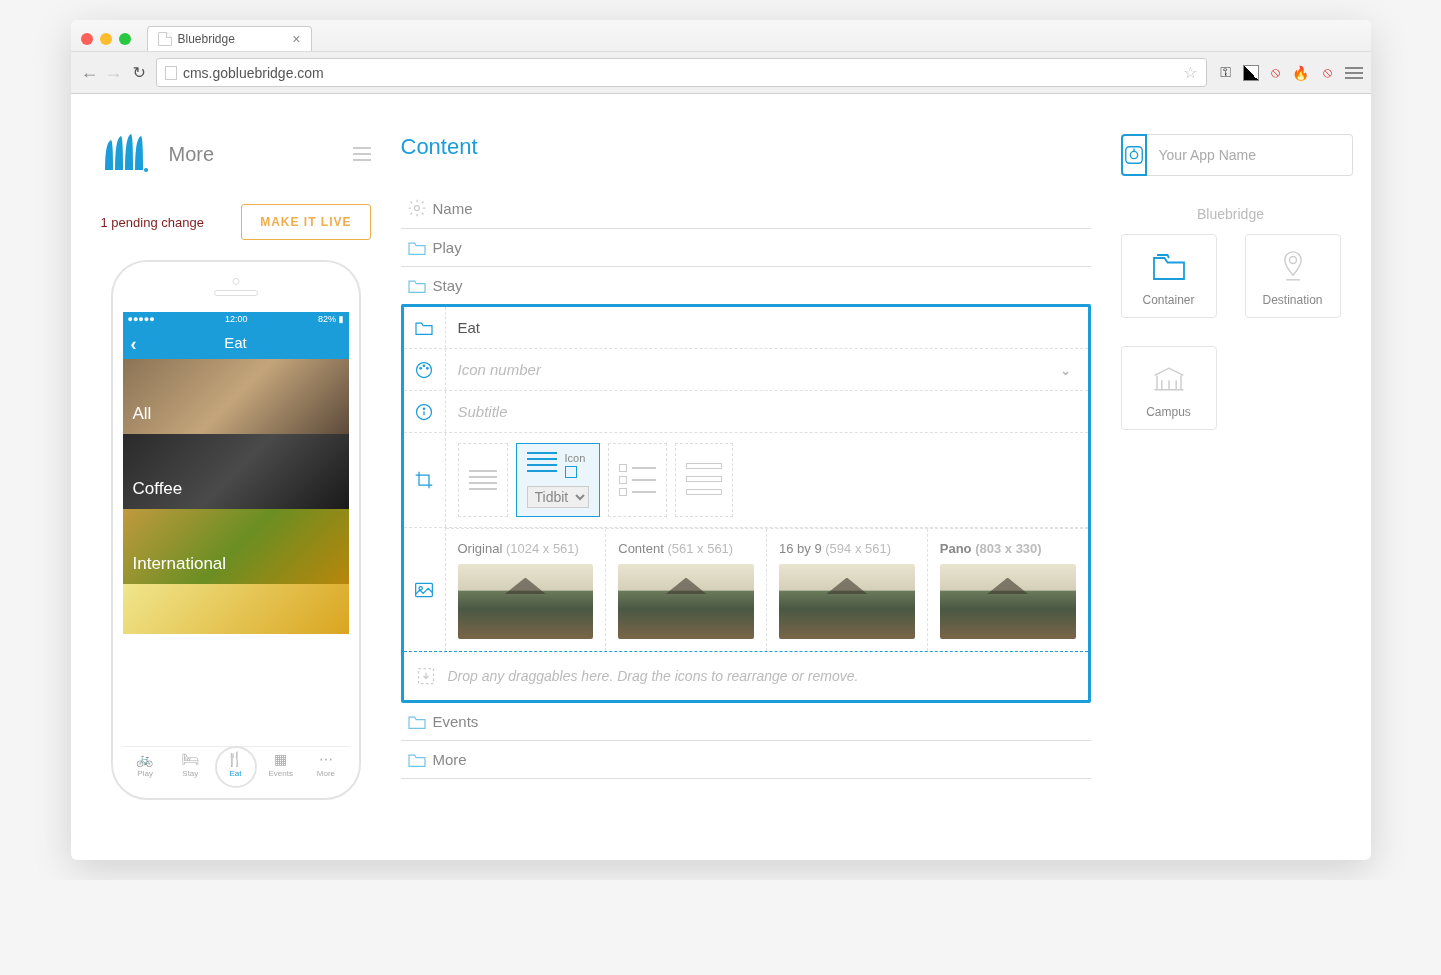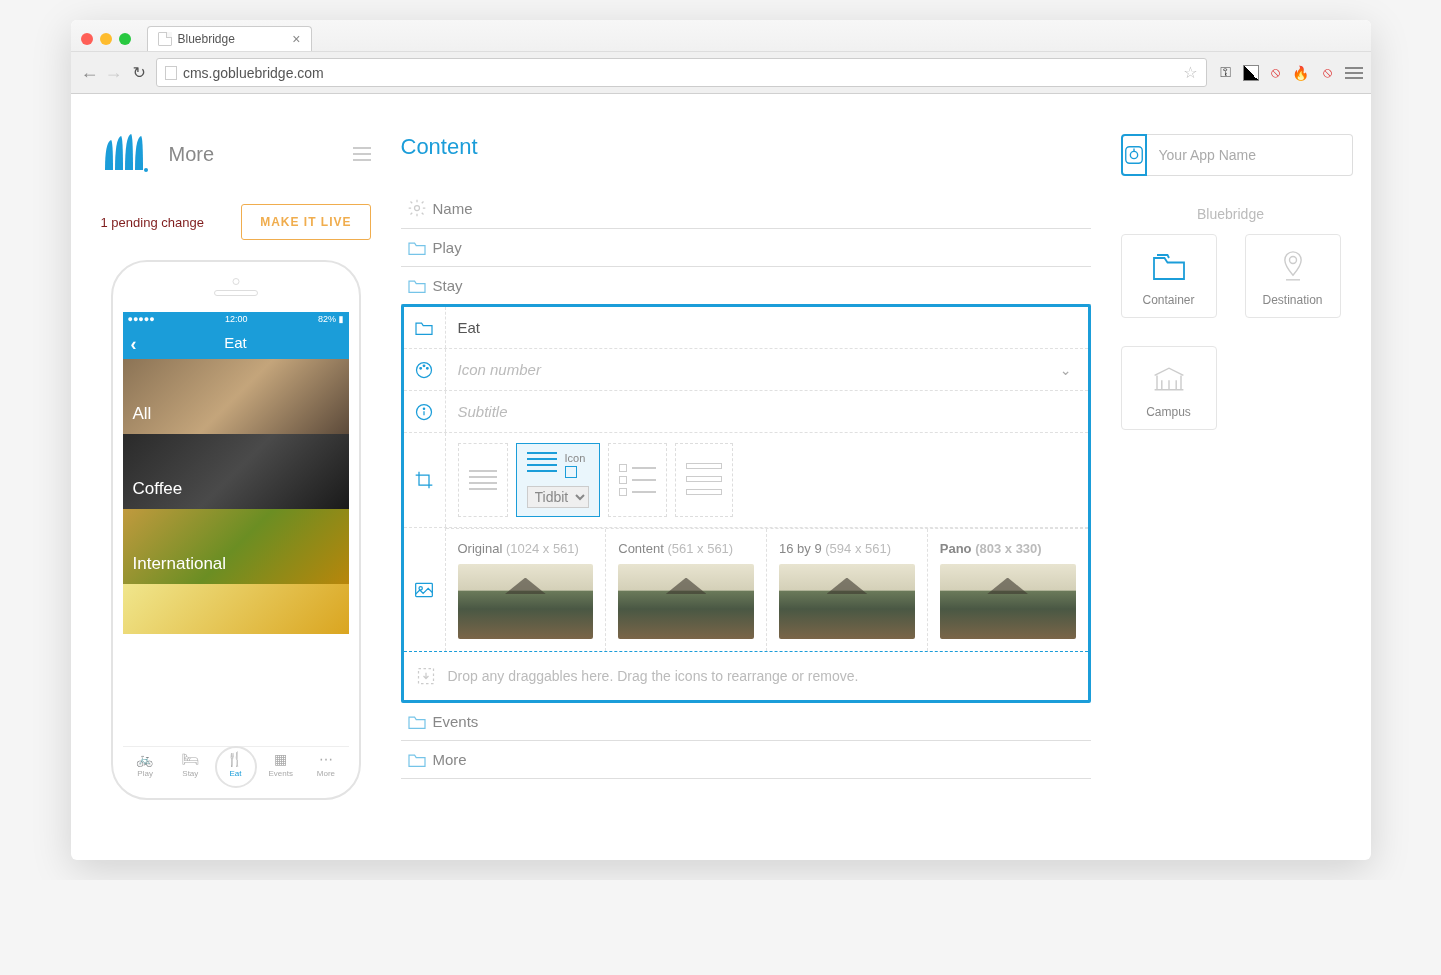--- a/index.html
+++ b/index.html
@@ -91,21 +91,21 @@
 .image-grid { display:flex; border-top:1px dashed #e0e0e0;}
 .image-cell { flex:1; border-right:1px dashed #e0e0e0; padding:12px; }
 .image-cell:last-child { border-right:none;font-weight:bold; }
 .image-label { font-size:13px; color:#888; margin-bottom:8px; }
 .image-label .dim { color:#bbb; }
 .image-thumb { width:100%; height:75px; background: linear-gradient(180deg,#e8e4d0 0%,#d4d0b8 35%, #6b7a5a 36%, #4a5844 60%, #7a6548 100%); position:relative; border-radius:2px;}
 .image-thumb::before { content:''; position:absolute; top:18%; left:35%; width:30%; height:22%; background:rgba(60,55,45,0.6); clip-path:polygon(50% 0,100% 100%,0 100%);}
 
 .dropzone { padding:14px 12px; display:flex; align-items:center; gap:12px; border-top:1px dashed #1b9dd9; }
 .dropzone .dz-icon { color:#ccc; }
-.dropzone .dz-text { color:#bbb; font-size:14px; }
+.dropzone .dz-text { color:#bbb; font-style:italic; font-size:14px; }
 
 .sidebar-right { width: 220px; flex-shrink:0; }
 .app-name-row { display:flex; margin-bottom:30px; }
 .app-name-icon { width:42px; height:42px; border:2px solid #1b9dd9; border-radius:4px 0 0 4px; display:flex; align-items:center; justify-content:center; color:#1b9dd9;}
 .app-name-input { flex:1; border:1px solid #ddd; border-left:none; border-radius:0 4px 4px 0; padding:0 12px; font-size:14px; color:#888; outline:none;}
 .app-name-input::placeholder { color:#aaa; }
 .draggables-title { text-align:center; color:#bbb; font-size:14px; margin-bottom:12px; }
 .drag-grid { display:grid; grid-template-columns:1fr 1fr; gap:28px; }
 .drag-item { border:1px solid #e5e5e5; border-radius:4px; padding:14px 8px 10px; text-align:center; cursor:grab;}
 .drag-item .d-icon { height:36px; display:flex; align-items:center; justify-content:center; margin-bottom:8px; color:#ccc; }

